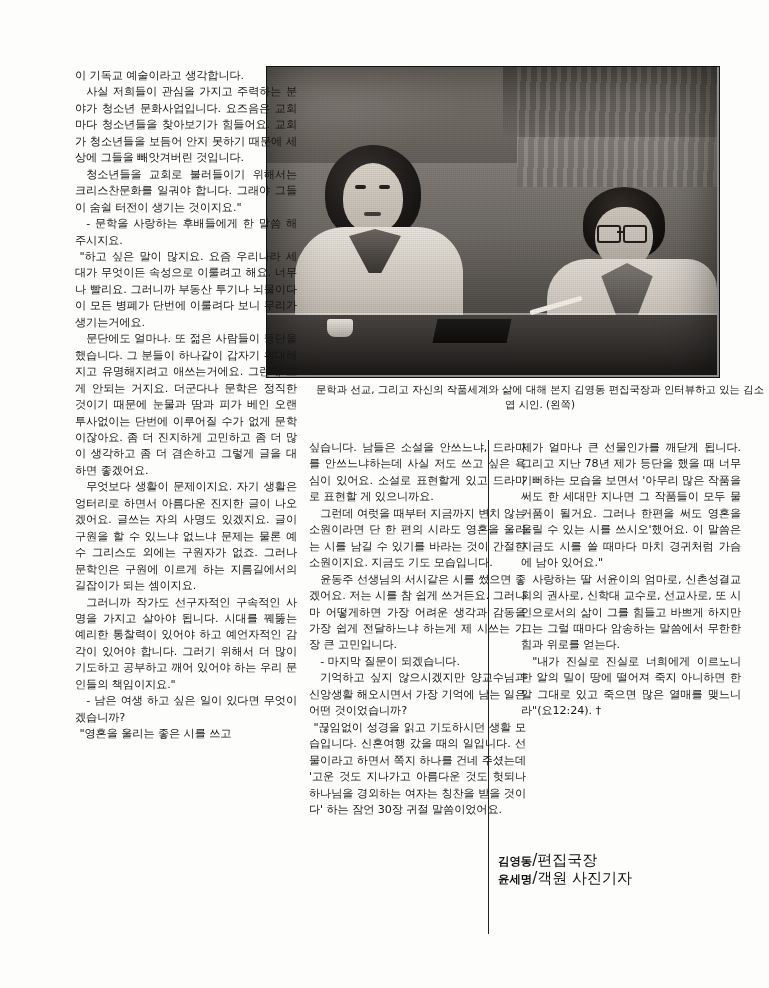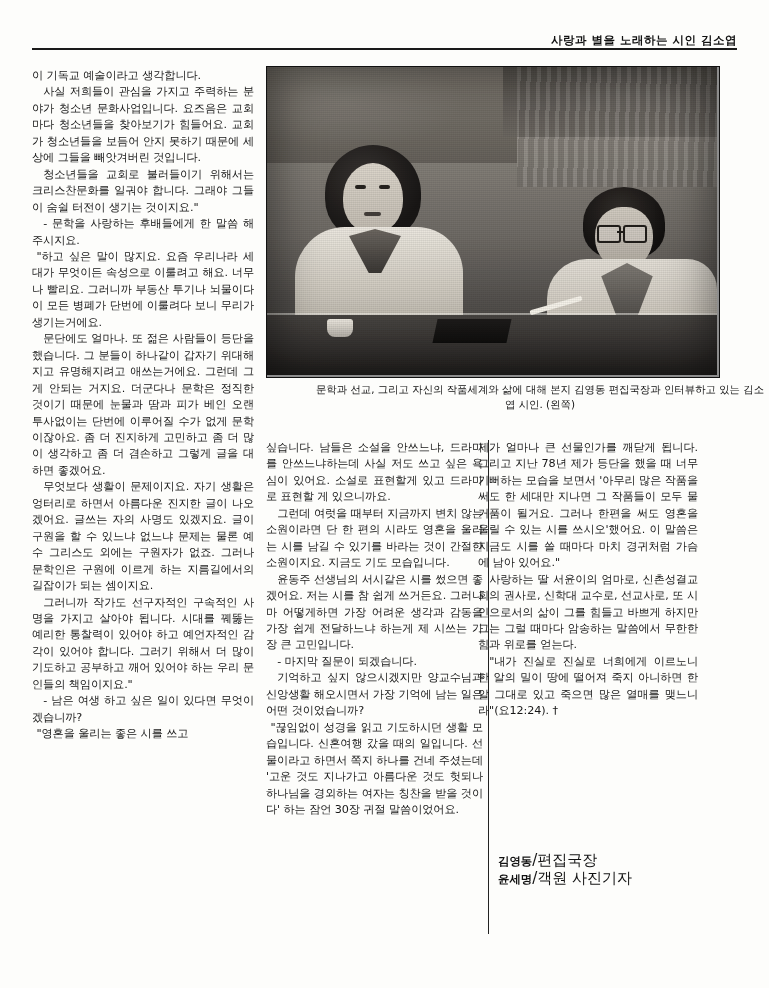--- a/index.html
+++ b/index.html
@@ -55,20 +55,21 @@
 
   
   .col {
     position: absolute;
     font-size: 11.2px;
     line-height: 16.45px;
     text-align: justify;
     text-justify: inter-character;
     color: #161616;
     letter-spacing: -0.1px;
+    margin-left: 43px;
   }
   .col p {
     margin: 0;
   }
   .col p.indent {
     text-indent: 1em;
   }
   .col p.q {
     text-indent: 0.4em;
   }
@@ -311,24 +312,20 @@
   .byline .small {
     font-weight: normal;
     font-size: 15px;
   }
 </style>
 </head>
 <body>
 
 <div class="page">
 
-  <div class="header">
-    <div class="header-rule"></div>
-    <div class="header-title">사랑과 별을 노래하는 시인 김소엽</div>
-  </div>
 
   <div class="photo-wrap">
     <div class="photo">
       <div class="ph-wall"></div>
       <div class="ph-wall2"></div>
       <div class="ph-curtain"></div>
 
       <div class="ph-w-hair"></div>
       <div class="ph-w-face"></div>
       <div class="ph-w-eye1"></div>

